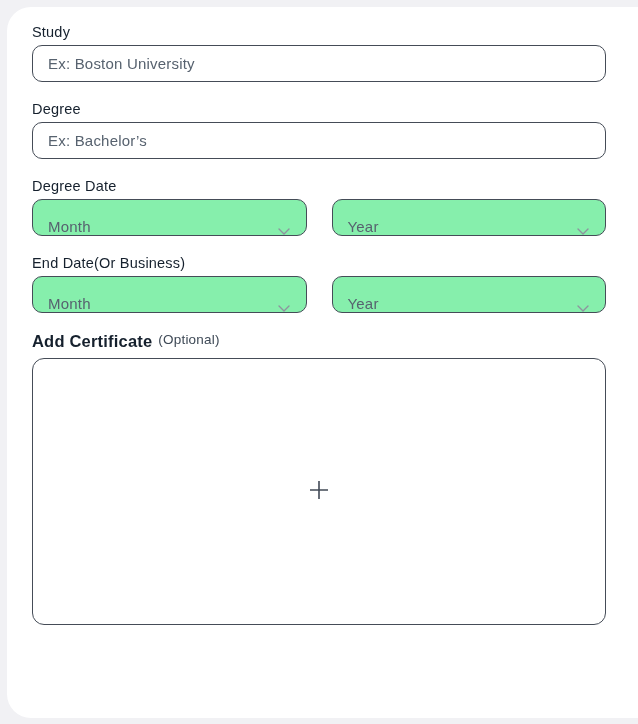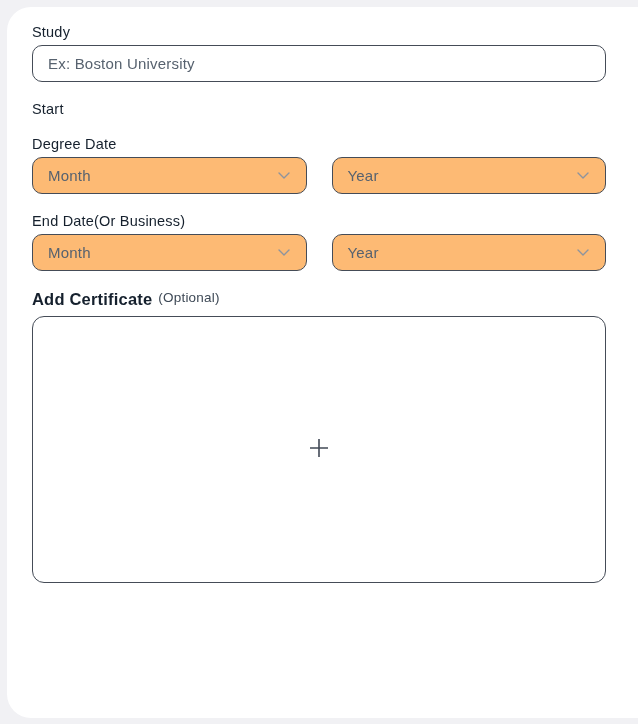--- a/index.html
+++ b/index.html
@@ -51,23 +51,23 @@
     color:#222;
     outline:none;
   }
   .text-input::placeholder{color:var(--placeholder);opacity:1;}
   .select-row{display:flex;gap:25px;}
   .select{
     flex:1;
     height:37px;
     border:1px solid var(--border);
     border-radius:10px;
-    background:#fdba74;
+    background:#86efac;
     display:flex;
-    align-items:center;
+    align-items:flex-end;
     justify-content:space-between;
     padding:0 16px 0 15px;
     cursor:pointer;
   }
   .select-value{
     font-size:15px;
     letter-spacing:.2px;
     color:var(--placeholder);
   }
   .chevron{display:flex;align-items:center;}
@@ -106,21 +106,22 @@
 <body>
 
 <div class="card">
 
   <div class="field">
     <label class="field-label">Study</label>
     <input class="text-input" type="text" placeholder="Ex: Boston University" style="">
   </div>
 
   <div class="field">
-    <label class="field-label">Start</label>
+    <label class="field-label">Degree</label>
+    <input class="text-input" type="text" placeholder="Ex: Bachelor’s" style="">
   </div>
 
 
   <div class="field">
     <label class="field-label">Degree Date</label>
     <div class="select-row">
       <div class="select">
         <span class="select-value">Month</span>
         <span class="chevron">
           <svg width="12" height="7" viewBox="0 0 12 7">

